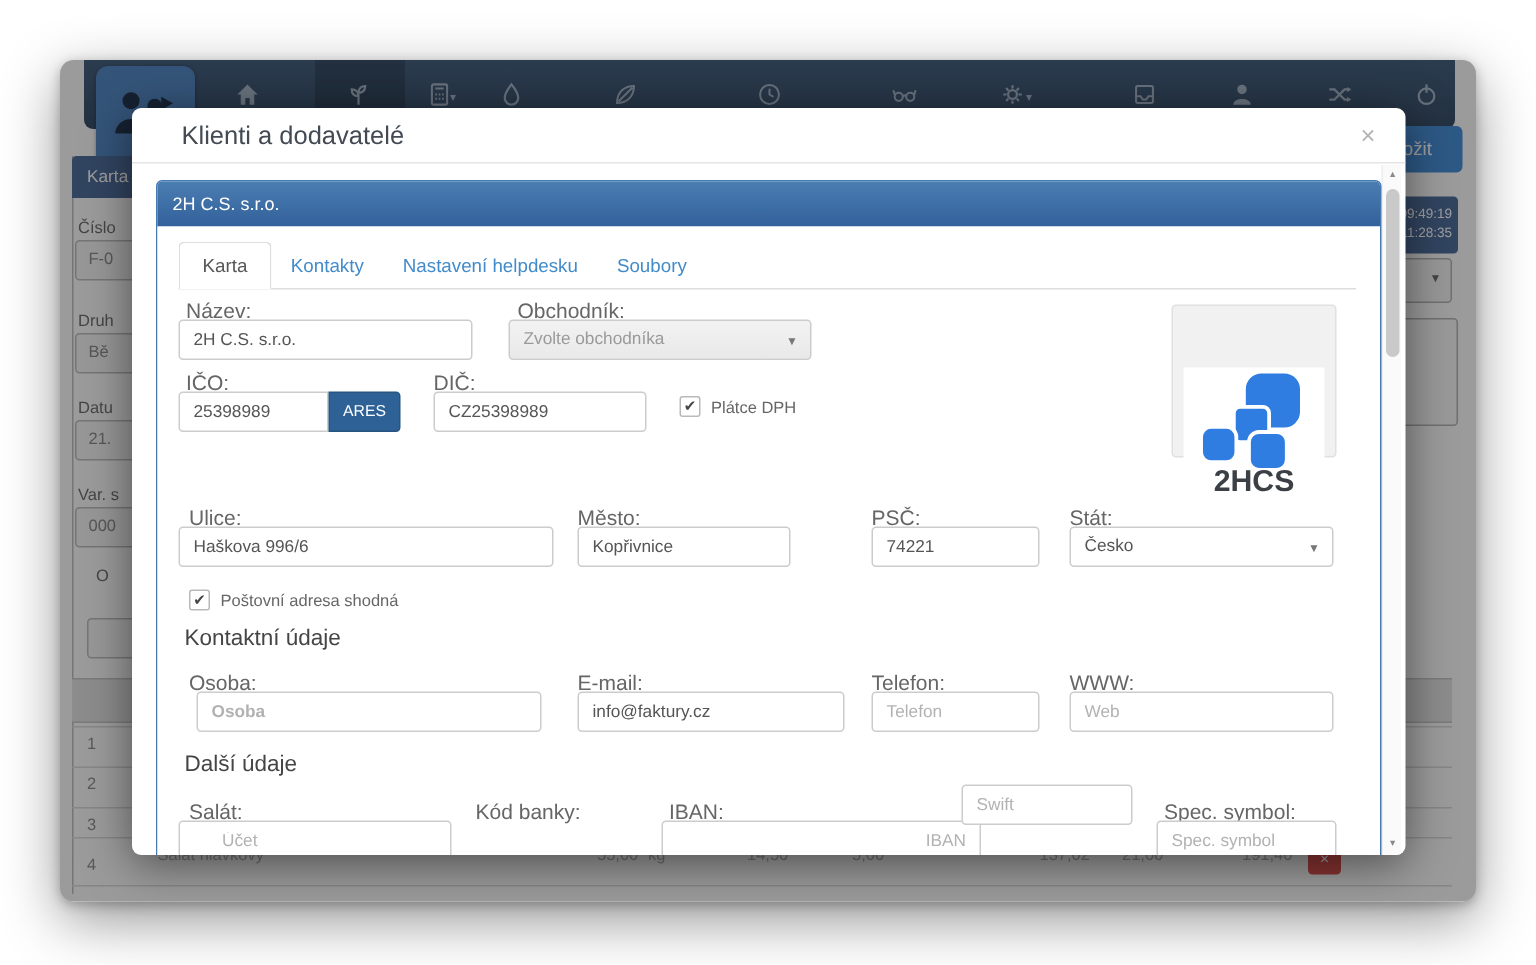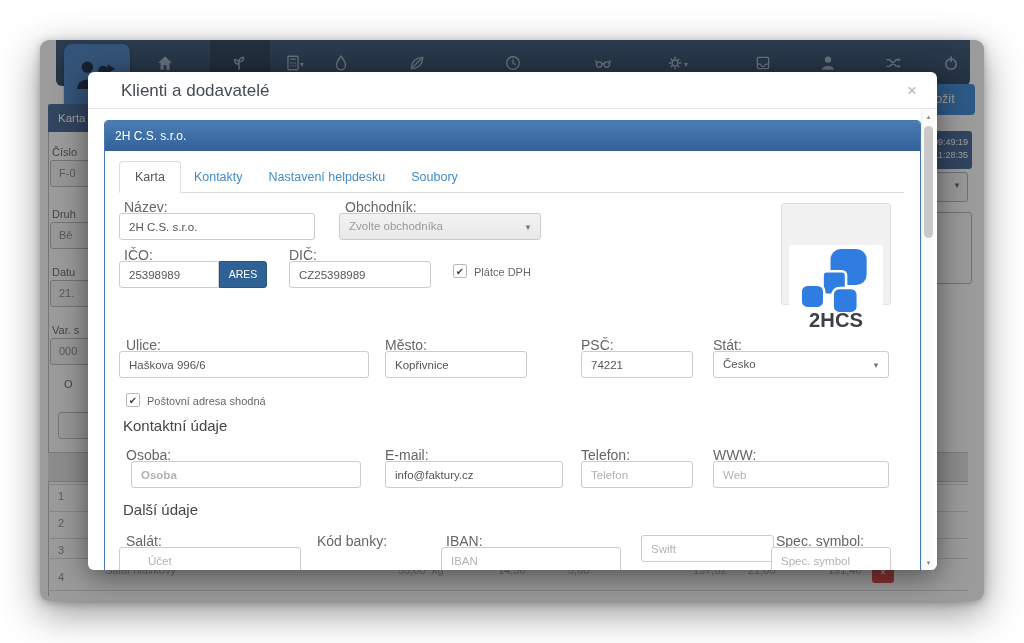--- a/index.html
+++ b/index.html
@@ -339,21 +339,21 @@
         <div class="flabel" style="left:476px; top:296px">Telefon:</div>
         <input class="finput" style="left: 476px; top: 310px; width: 112px;" placeholder="Telefon">
         <div class="flabel" style="left:608px; top:296px">WWW:</div>
         <input class="finput" style="left: 608px; top: 310px; width: 176px;" placeholder="Web">
 
         <div class="section-h" style="left:18px; top:350px">Další údaje</div>
         <div class="flabel" style="left:21px; top:382px">Salát:</div>
         <input class="finput" style="left: 14px; top: 396px; width: 182px; padding-left: 28px;" placeholder="Účet">
         <div class="flabel" style="left:212px; top:382px">Kód banky:</div>
         <div class="flabel" style="left:341px; top:382px">IBAN:</div>
-        <input class="finput" style="left: 336px; top: 396px; width: 180px;" placeholder="IBAN">
+        <input class="finput" style="left: 336px; top: 396px; width: 213px; text-align: right;" placeholder="IBAN">
         <div class="flabel" style="left:541px; top:382px">SWIFT:</div>
-        <input class="finput" style="left: 536px; top: 384px; width: 133px;" placeholder="Swift">
+        <input class="finput" style="left: 536px; top: 372px; width: 114px;" placeholder="Swift">
         <div class="flabel" style="left:671px; top:382px">Spec. symbol:</div>
         <input class="finput" style="left: 666px; top: 396px; width: 120px;" placeholder="Spec. symbol">
       </div>
     </div>
   </div>
 </div>
 
 </body></html>

